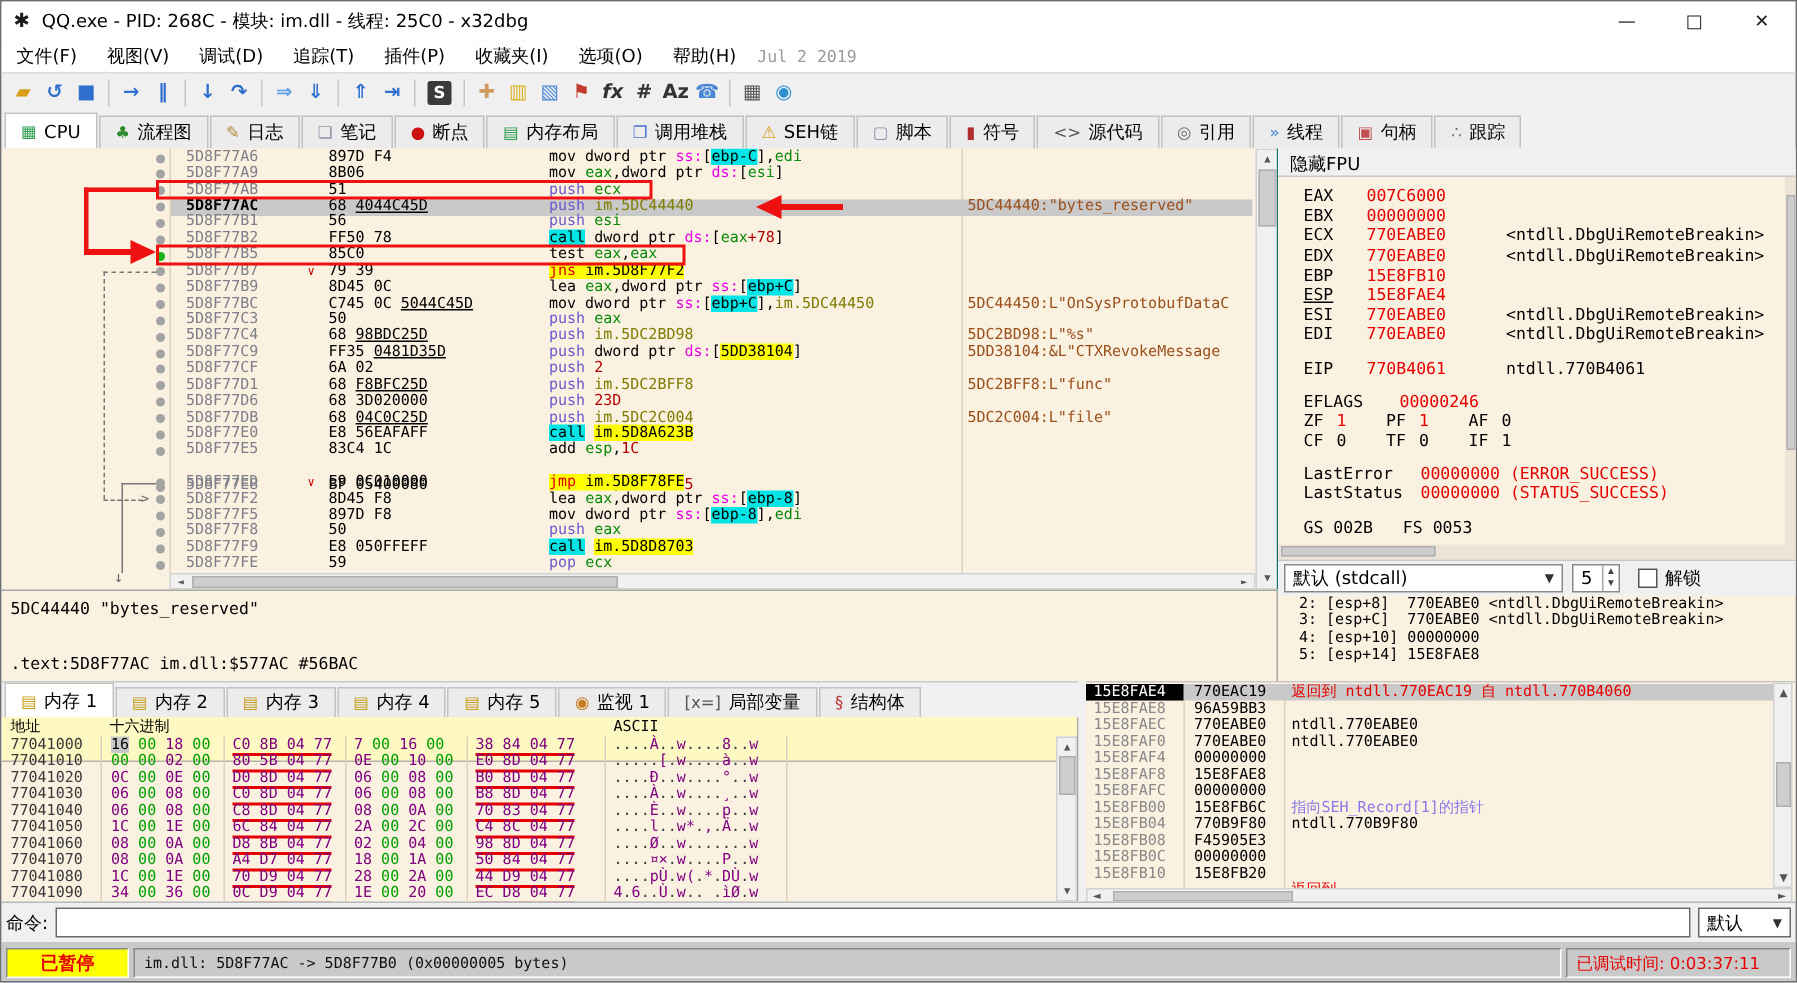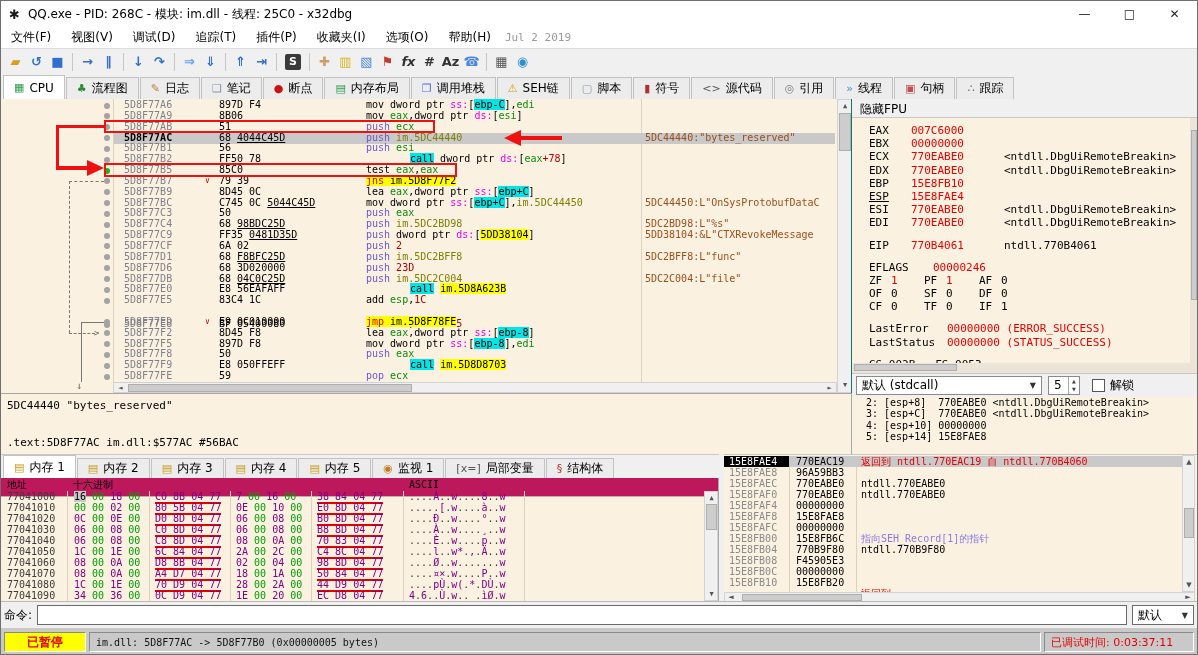--- a/index.html
+++ b/index.html
@@ -42,21 +42,21 @@
   .dot.bp{background:#17b517;}
   .daddr{position:absolute;left:123px;color:#7f7f8a;}
   .daddr.asel{color:#000;font-weight:bold;}
   .jmark{position:absolute;left:204px;top:0;color:#d00000;font-size:8px;}
   .dbytes{position:absolute;left:218px;color:#000;}
   .dbytes .bu{text-decoration:underline;}
   .dinstr{position:absolute;left:365px;}
   .dcmt{position:absolute;left:644px;color:#9b4f1b;}
   .tk-m{color:#000;}.tk-pu{color:#6a5acd;}.tk-reg{color:#0a8a0a;}.tk-num{color:#b30000;}
   .tk-seg{color:#e800e8;}.tk-mod{color:#7e7e00;}
-  .tk-call{background:#00e5e5;color:#000;margin-left:44px;}.tk-loc{background:#00e5e5;color:#000;}
+  .tk-call{background:#00e5e5;color:#000;}.tk-loc{background:#00e5e5;color:#000;}
   .tk-jy{background:#ffff00;color:#e00000;}.tk-ym{background:#ffff00;color:#000;}.tk-yb{background:#ffff00;color:#000;}
   .vl{position:absolute;top:0;height:283px;width:1px;background:#ddd2be;}
 
   
   .gline{position:absolute;z-index:5;}
   .gtxt{position:absolute;z-index:5;color:#666;font-size:9px;}
 
   
   .ann{position:absolute;z-index:40;}
   .annbox{border:2px solid #ee1111;}
@@ -93,21 +93,21 @@
   .spinb{position:absolute;right:0;top:0;width:11px;height:100%;border-left:1px solid #aaa;font-size:5px;line-height:8px;text-align:center;color:#444;}
   .chk{width:13px;height:13px;border:1px solid #555;background:#fff;margin-left:12px;}
   .chklbl{margin-left:5px;}
   #args{position:absolute;left:0;top:298px;width:100%;height:59px;font-family:"DejaVu Sans Mono",monospace;font-size:10px;}
   .argrow{height:11.4px;line-height:11.4px;white-space:pre;padding-left:14px;}
   .argrow.sel{background:#c9c9c9;}
 
   
   #dump{position:absolute;left:0;top:477px;width:718px;height:123px;background:#faf1e1;border-right:1px solid #a7a7a7;
         font-family:"DejaVu Sans Mono",monospace;font-size:10px;}
-  #dump-header{position:relative;height:19px;background:#be185d;border-bottom:1px solid #b8b4ac;font-size:10px;}
+  #dump-header{position:relative;height:30px;background:#fef9c3;border-bottom:1px solid #b8b4ac;font-size:10px;}
   #dump-header span{position:absolute;top:0;line-height:13px;}
   #dump-rows{position:absolute;top:13px;left:0;width:703px;bottom:0;}
   .mrow{position:absolute;width:100%;height:11px;line-height:11px;}
   .mda{position:absolute;left:6px;color:#3a3a3a;}
   .mg{position:absolute;white-space:pre;}
   .mg.ptr{border-bottom:2px solid #e60000;}
   .hz{color:#00a000;}.hx{color:#800080;}.hsel{background:#c9c9c9;color:#000;}
   .masc{position:absolute;left:408px;white-space:pre;}
   .ac{color:#800080;}.adot{color:#3c3c3c;}
   .dsep{position:absolute;top:0;bottom:0;width:1px;background:#ddd2be;}
@@ -334,21 +334,20 @@
         <div class="rline"><span class="rn">EDX</span><span class="rv red">770EABE0</span><span>&lt;ntdll.DbgUiRemoteBreakin&gt;</span></div>
         <div class="rline"><span class="rn">EBP</span><span class="rv red">15E8FB10</span></div>
         <div class="rline"><span class="rn ru">ESP</span><span class="rv red">15E8FAE4</span></div>
         <div class="rline"><span class="rn">ESI</span><span class="rv red">770EABE0</span><span>&lt;ntdll.DbgUiRemoteBreakin&gt;</span></div>
         <div class="rline"><span class="rn">EDI</span><span class="rv red">770EABE0</span><span>&lt;ntdll.DbgUiRemoteBreakin&gt;</span></div>
         <div class="rgap"></div>
         <div class="rline"><span class="rn">EIP</span><span class="rv red">770B4061</span><span>ntdll.770B4061</span></div>
         <div class="rgap"></div>
         <div class="rline"><span class="rn pw">EFLAGS</span><span class="red">00000246</span></div>
         <div class="rline"><span class="fn">ZF</span><span class="fv red">1</span><span class="fn">PF</span><span class="fv red">1</span><span class="fn">AF</span><span class="fv">0</span></div>
-        <div class="rline"><span class="fn">OF</span><span class="fv">0</span><span class="fn">SF</span><span class="fv">0</span><span class="fn">DF</span><span class="fv">0</span></div>
         <div class="rline"><span class="fn">CF</span><span class="fv">0</span><span class="fn">TF</span><span class="fv">0</span><span class="fn">IF</span><span class="fv">1</span></div>
         <div class="rgap"></div>
         <div class="rline"><span class="rn lw">LastError</span><span class="red">00000000 (ERROR_SUCCESS)</span></div>
         <div class="rline"><span class="rn lw">LastStatus</span><span class="red">00000000 (STATUS_SUCCESS)</span></div>
         <div class="rgap"></div>
         <div class="rline"><span>GS 002B   FS 0053</span></div>
       </div>
     <div class="sbh" style="left:0;top:264px;width:338px;height:10px;border:none;background:#ece4d6">
       <div class="sthumb" style="left:2px;top:1px;width:103px;height:7px"></div>
     </div>

